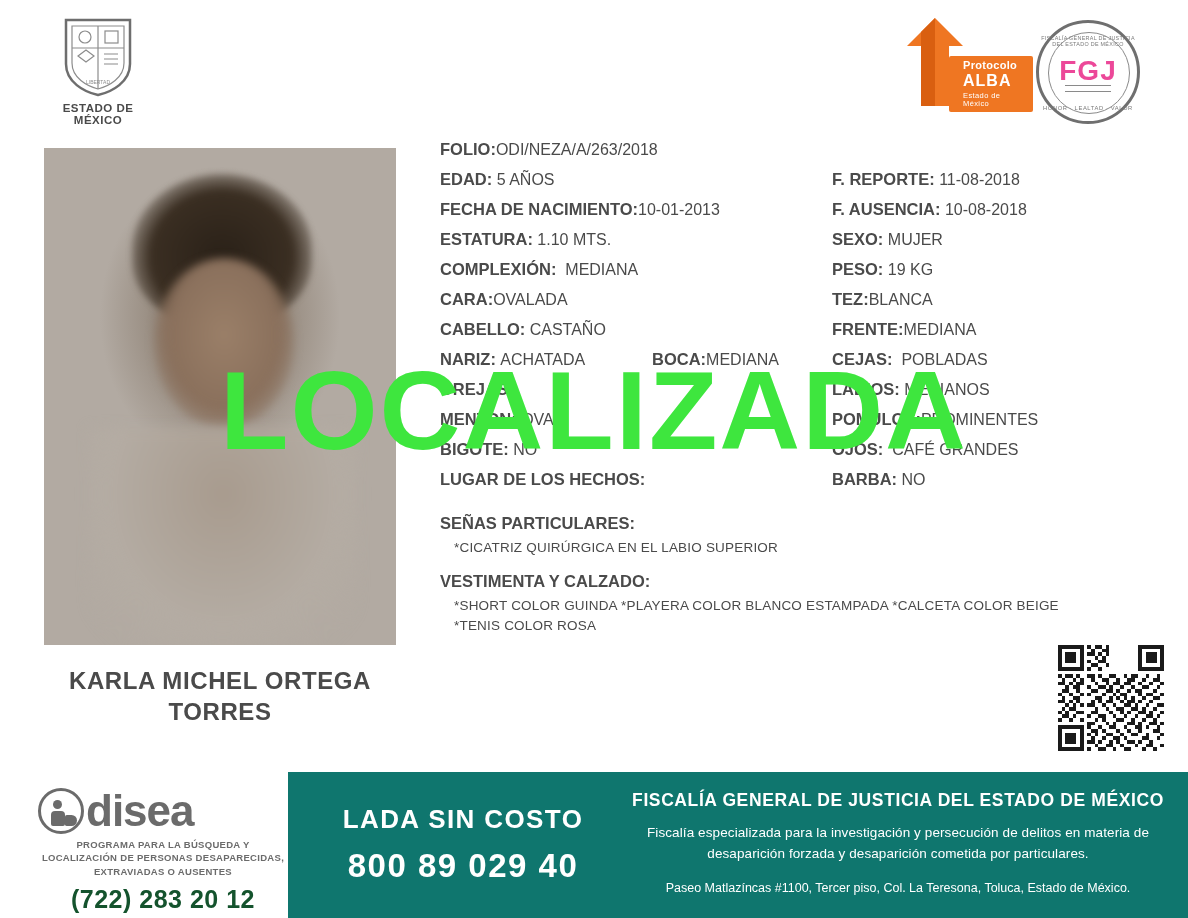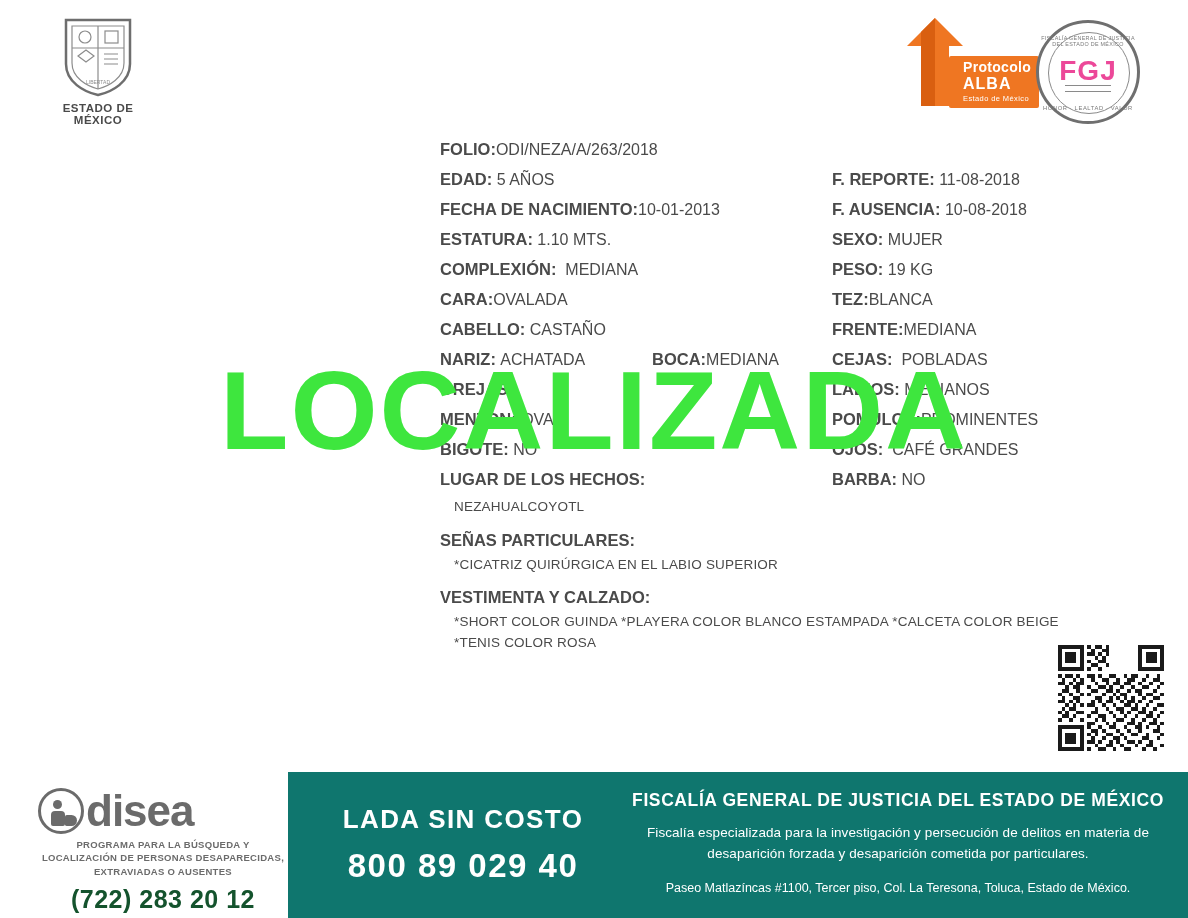--- a/index.html
+++ b/index.html
@@ -51,21 +51,21 @@
   .alba-arrow {
     position: absolute; left: 0; top: 0; width: 62px; height: 92px;
   }
   .alba-text {
     position: absolute; left: 44px; top: 40px;
     background: #ef7622; color: #ffffff;
     padding: 4px 8px 5px 14px;
     border-radius: 2px;
     line-height: 1.0;
   }
-  .alba-text .l1 { font-size: 14px; font-weight: bold; letter-spacing: .3px; display:block; }
+  .alba-text .l1 { font-size: 11px; font-weight: bold; letter-spacing: .3px; display:block; }
   .alba-text .l2 { font-size: 16px; font-weight: bold; letter-spacing: 1px; display:block; margin-top:2px;}
   .alba-text .l3 { font-size: 7.5px; letter-spacing: .4px; display:block; margin-top:3px;}
 
   .fgj-logo {
     position: absolute; left: 1036px; top: 20px;
     width: 108px; height: 108px;
   }
   .fgj-circle {
     width: 104px; height: 104px; border-radius: 50%;
     border: 3px solid #6f6f6f;
@@ -263,20 +263,28 @@
       <div class="fgj-circle">
         <div class="fgj-inner"></div>
         <div class="fgj-top-text">FISCALÍA GENERAL DE JUSTICIA DEL ESTADO DE MÉXICO</div>
         <div class="fgj-bar"></div>
         <div class="fgj-letters">FGJ</div>
         <div class="fgj-bottom-text">HONOR · LEALTAD · VALOR</div>
       </div>
     </div>
   </div>
 
+  <div class="photo-block">
+    <div class="photo">
+      <div class="hair"></div>
+      <div class="face"></div>
+      <div class="body"></div>
+    </div>
+    <div class="photo-name">KARLA MICHEL ORTEGA TORRES</div>
+  </div>
 
   <div class="fields">
 
     <div class="row">
       <span class="colL"><span class="lbl">FOLIO:</span><span class="val">ODI/NEZA/A/263/2018</span></span>
     </div>
 
     <div class="row">
       <span class="colL"><span class="lbl">EDAD:</span> <span class="val">5 AÑOS</span></span>
       <span class="colR"><span class="lbl">F. REPORTE:</span> <span class="val">11-08-2018</span></span>
@@ -326,23 +334,20 @@
     <div class="row">
       <span class="colL"><span class="lbl">BIGOTE:</span> <span class="val">NO</span></span>
       <span class="colR"><span class="lbl">OJOS:</span> &nbsp;<span class="val">CAFÉ GRANDES</span></span>
     </div>
 
     <div class="row">
       <span class="colL"><span class="lbl">LUGAR DE LOS HECHOS:</span></span>
       <span class="colR"><span class="lbl">BARBA:</span> <span class="val">NO</span></span>
     </div>
 
-    <div class="block" style="margin-top:-8px;">
-      <div class="sub">NEZAHUALCOYOTL</div>
-    </div>
 
     <div class="block" style="margin-top:14px;">
       <span class="lbl">SEÑAS PARTICULARES:</span>
       <div class="sub">*CICATRIZ QUIRÚRGICA EN EL LABIO SUPERIOR</div>
     </div>
 
     <div class="block" style="margin-top:14px;">
       <span class="lbl">VESTIMENTA Y CALZADO:</span>
       <div class="sub">*SHORT COLOR GUINDA  *PLAYERA COLOR BLANCO ESTAMPADA *CALCETA COLOR BEIGE</div>
       <div class="sub" style="margin-top:1px;">*TENIS COLOR ROSA</div>

